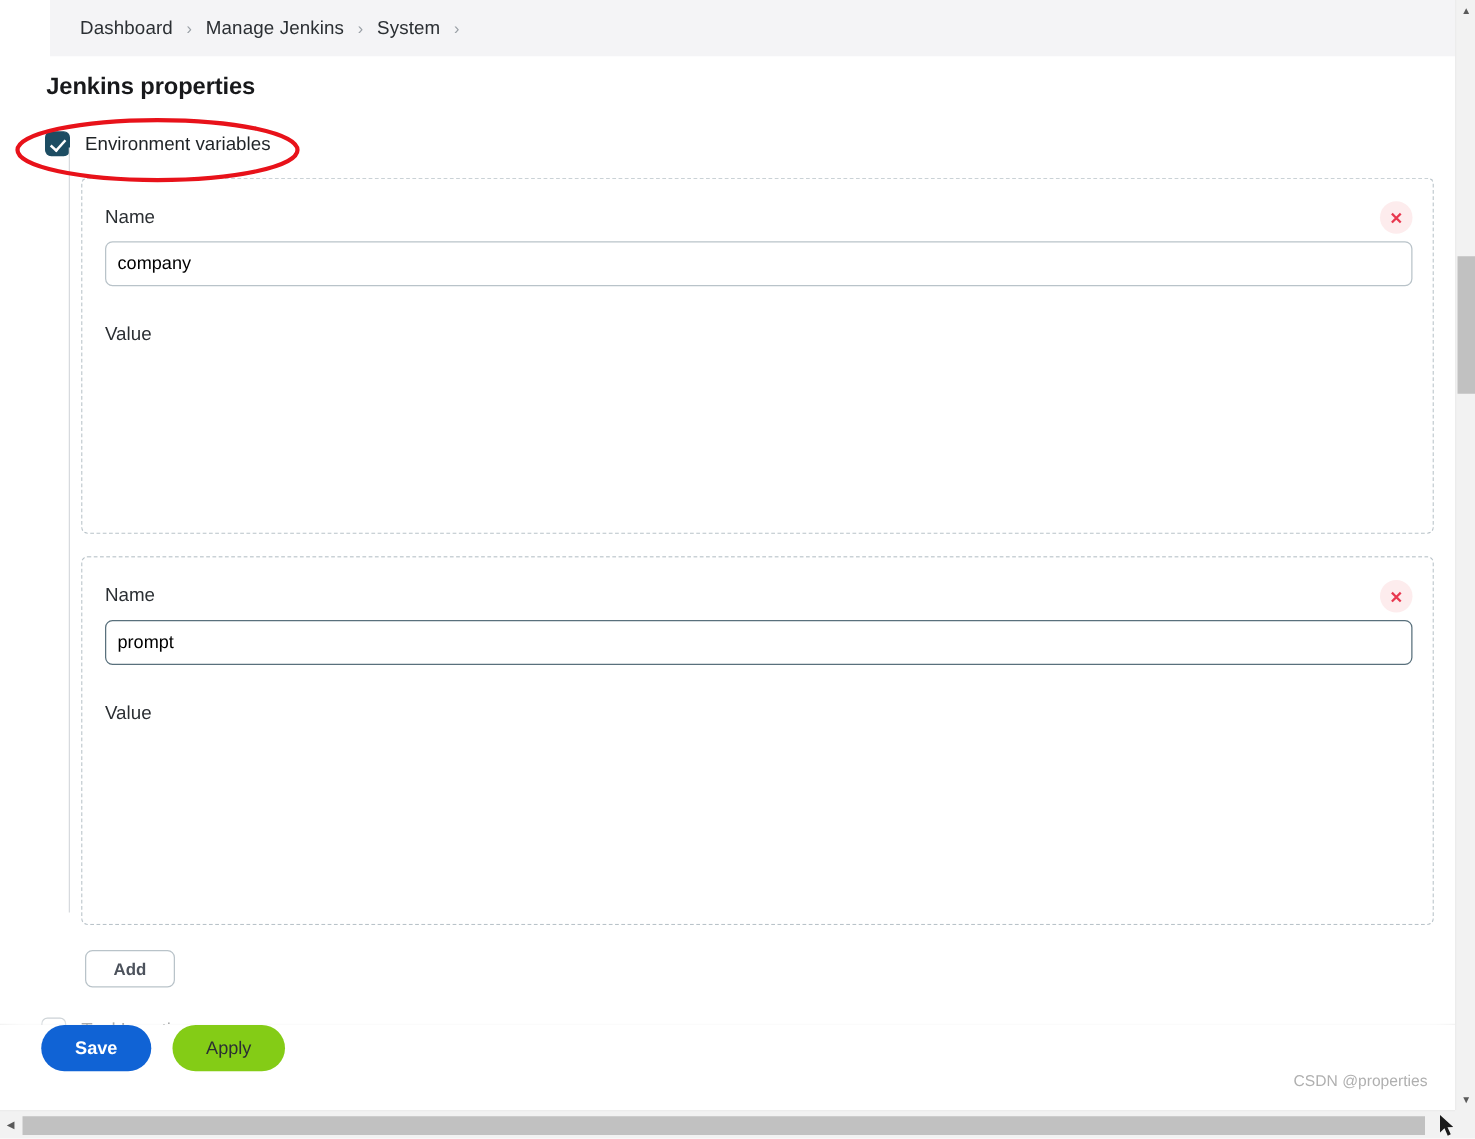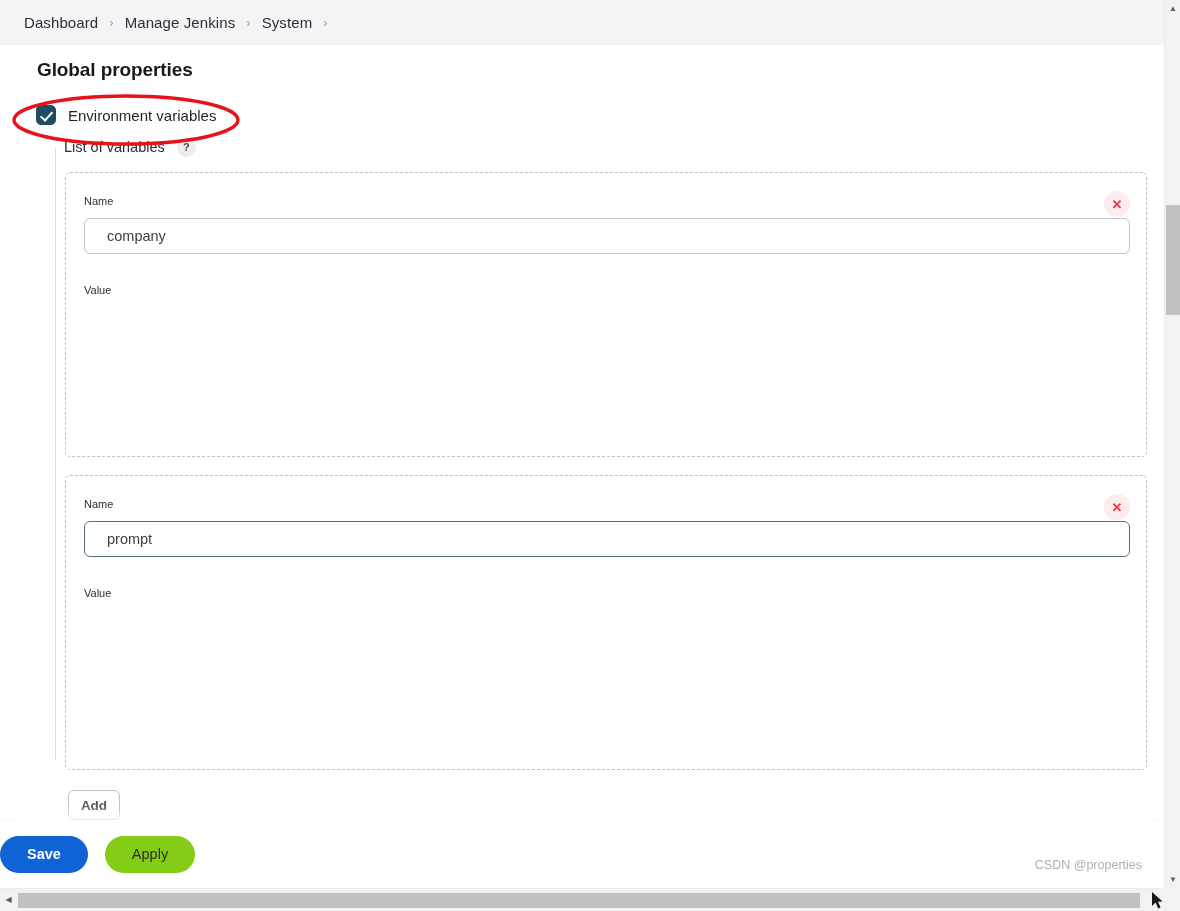--- a/index.html
+++ b/index.html
@@ -27,20 +27,21 @@
   }
 
   
   .breadcrumb-bar {
     height: 45px;
     background: #f4f4f6;
     display: flex;
     align-items: center;
     padding-left: 24px;
     box-sizing: border-box;
+    margin-left: 40px;
   }
   .crumb {
     font-size: 15px;
     color: #2b2f33;
     letter-spacing: 0.1px;
     white-space: nowrap;
   }
   .crumb-sep {
     color: #9aa0a6;
     font-size: 13px;
@@ -150,39 +151,39 @@
     position: relative;
     box-sizing: border-box;
     width: 1082px;
     padding: 22px 18px 0 18px;
     margin-bottom: 18px;
   }
   .card-1 { height: 285px; }
   .card-2 { height: 295px; }
 
   .field-label {
-    font-size: 11px;
+    font-size: 15px;
     color: #2b2f33;
     margin: 0 0 11px 0;
     padding-left: 0;
   }
   .field-label.second { margin-top: 30px; }
 
   .text-input {
     display: block;
     width: 1046px;
     height: 36px;
     box-sizing: border-box;
     border: 1.5px solid #b9c3c9;
     border-radius: 6px;
     background: #ffffff;
     font-family: "Liberation Sans", "DejaVu Sans", sans-serif;
     font-size: 14.5px;
-    color: #404040;
-    padding: 0 22px;
+    color: #000000;
+    padding: 0 9px;
     outline: none;
   }
   .text-input.focused {
     border: 1.5px solid #59707c;
   }
 
   .remove-btn {
     position: absolute;
     right: 16px;
     top: 18px;
@@ -199,21 +200,21 @@
     align-items: center;
     justify-content: center;
     cursor: pointer;
     font-family: "Liberation Sans", sans-serif;
   }
 
   
   .add-btn {
     margin-left: 68px;
     margin-top: 2px;
-    width: 52px;
+    width: 72px;
     height: 30px;
     border: 1.5px solid #b9c3c9;
     border-radius: 6px;
     background: #ffffff;
     color: #4c525c;
     font-size: 13.5px;
     font-weight: bold;
     font-family: "Liberation Sans", "DejaVu Sans", sans-serif;
     cursor: pointer;
   }
@@ -231,21 +232,22 @@
   .footer {
     position: absolute;
     left: 0;
     bottom: 0;
     width: 1164px;
     height: 68px;
     background: #ffffff;
     box-shadow: 0 -10px 14px -6px rgba(255,255,255,0.96),
                 0 -1px 0 0 rgba(0,0,0,0.05);
     display: flex;
-    align-items: center;
+    align-items: flex-start;
+    padding-left: 33px;
     box-sizing: border-box;
     z-index: 5;
   }
   .btn-save {
     width: 88px;
     height: 37px;
     background: #1063d5;
     color: #ffffff;
     border: none;
     border-radius: 19px;
@@ -366,33 +368,29 @@
     <span class="crumb">Dashboard</span>
     <span class="crumb-sep">›</span>
     <span class="crumb">Manage Jenkins</span>
     <span class="crumb-sep">›</span>
     <span class="crumb">System</span>
     <span class="crumb-sep">›</span>
   </div>
 
   <div class="content">
 
-    <h1 class="section-title">Global properties</h1>
+    <h1 class="section-title">Jenkins properties</h1>
 
     
     <div class="checkbox-row">
       <span class="cb checked"></span>
       <span class="cb-label">Environment variables</span>
     </div>
 
     
-    <div class="sub-row">
-      <span class="sub-label">List of variables</span>
-      <span class="help-btn">?</span>
-    </div>
 
     <div class="indent-wrap">
       <div class="indent-line"></div>
 
       <div class="var-card card-1">
         <button class="remove-btn">✕</button>
         <div class="field-label">Name</div>
         <input class="text-input" type="text" value="company" style="">
         <div class="field-label second">Value</div>
       </div>

